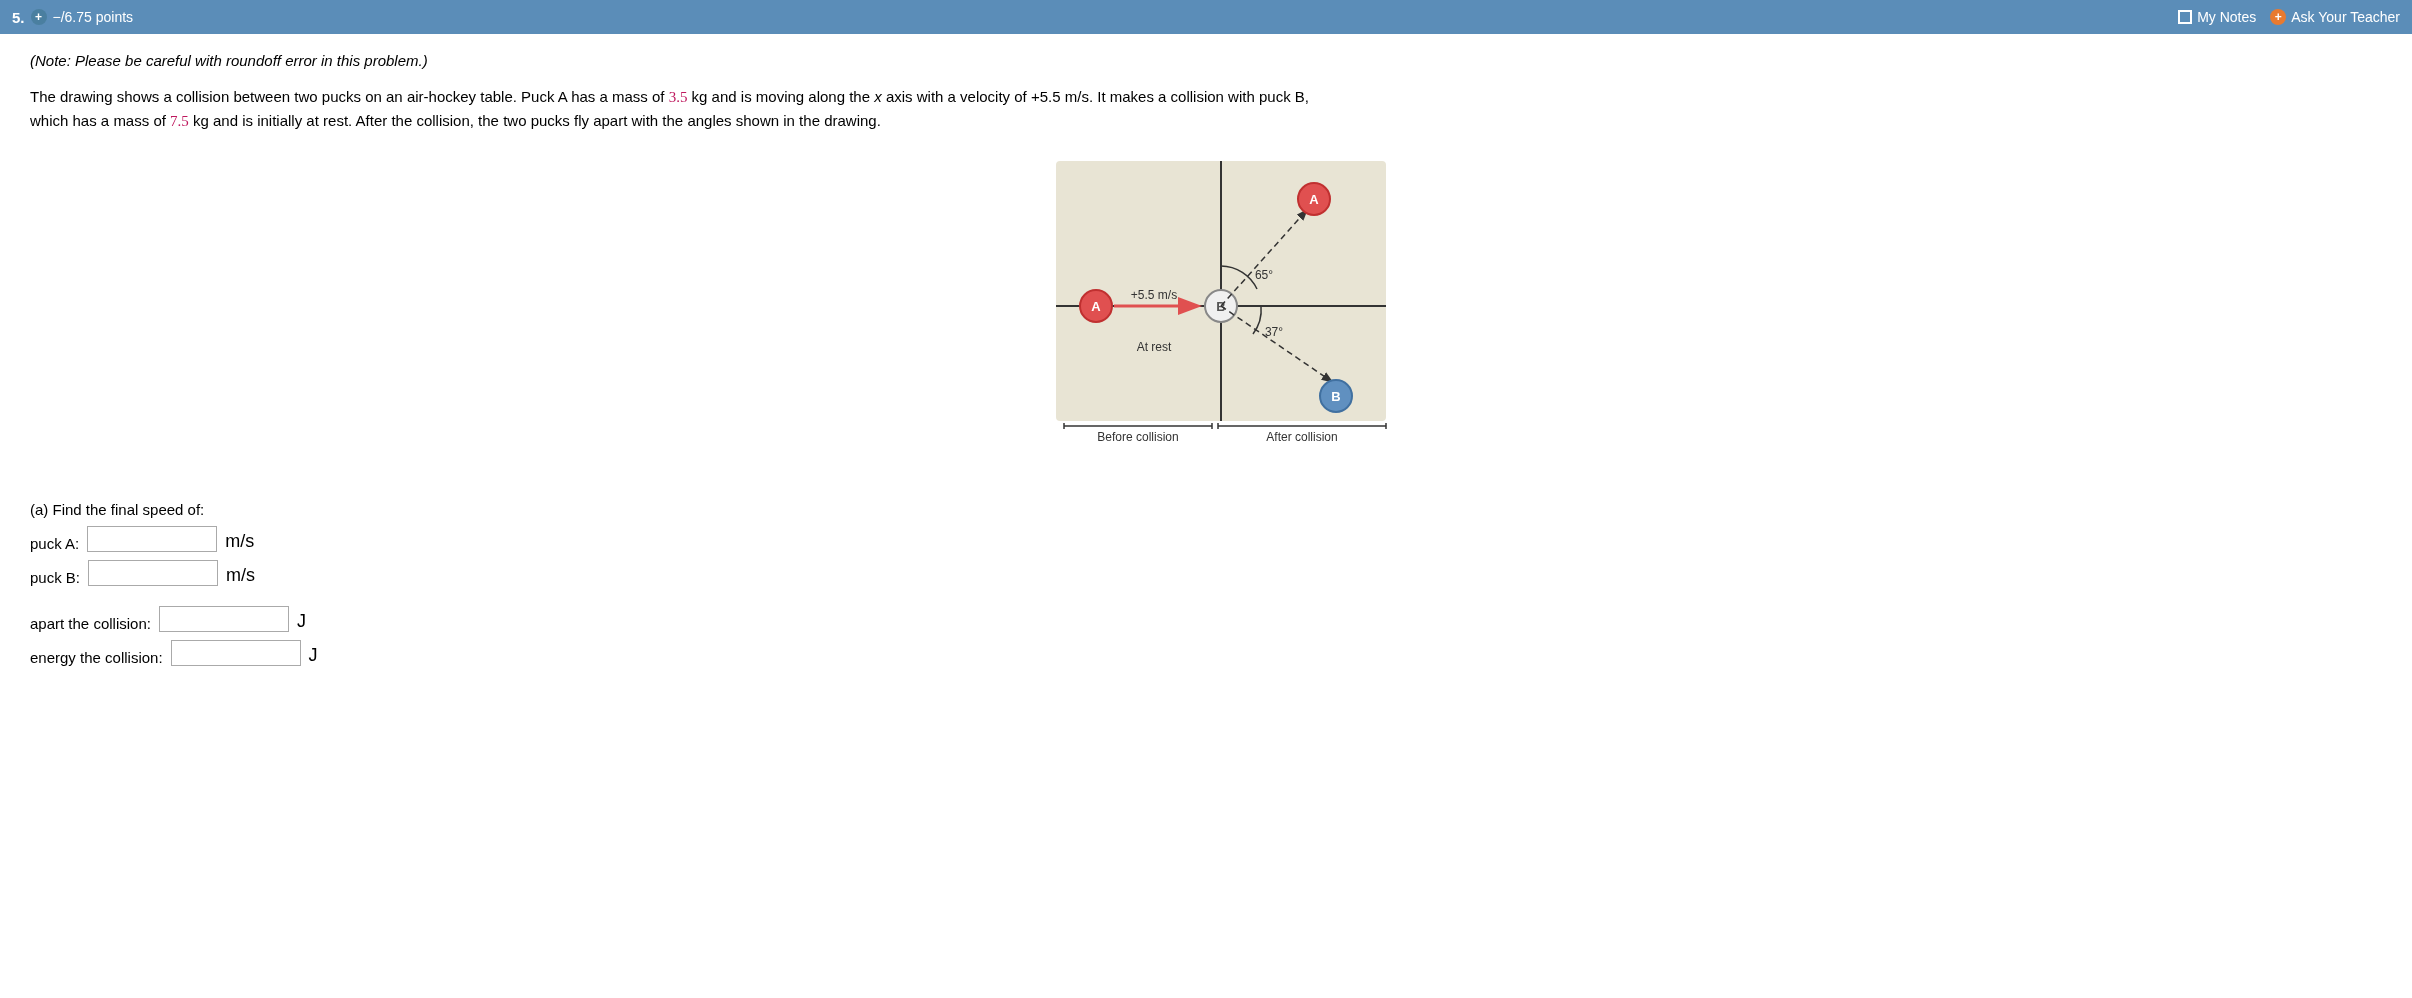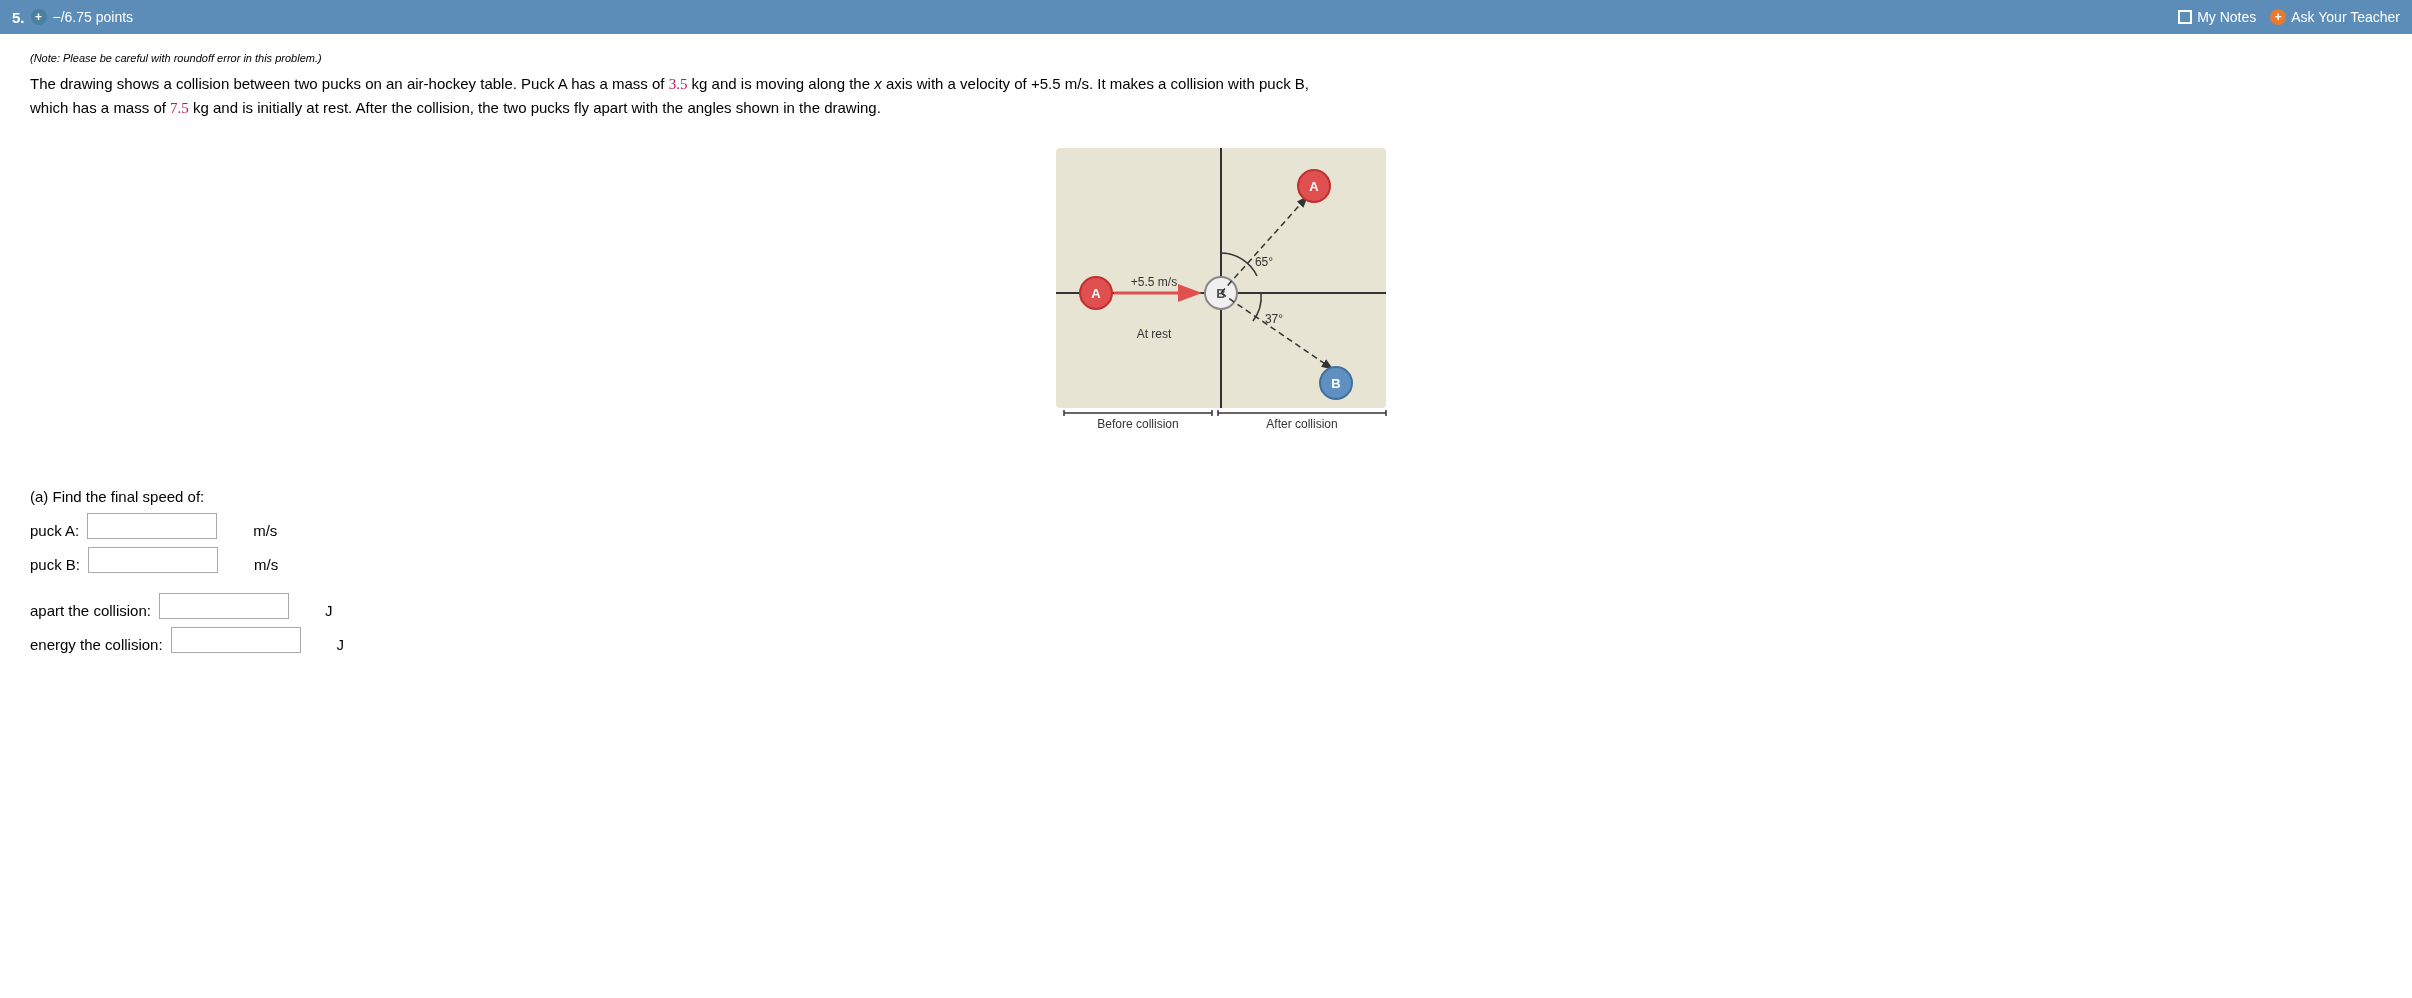--- a/index.html
+++ b/index.html
@@ -83,22 +83,22 @@
       color: #fff;
       font-size: 12px;
       font-weight: bold;
     }
     .main-content {
       padding: 18px 30px 30px 30px;
       background: #fff;
     }
     .note-text {
       font-style: italic;
-      margin-bottom: 8px;
-      font-size: 11px;
+      margin-bottom: 16px;
+      font-size: 15px;
     }
     .problem-text {
       font-size: 15px;
       line-height: 1.6;
       margin-bottom: 18px;
       max-width: 1300px;
     }
     .red-value {
       color: #be185d;
       font-weight: normal;
@@ -134,22 +134,21 @@
       font-size: 15px;
     }
     .input-row input {
       width: 130px;
       height: 26px;
       border: 1px solid #aaa;
       padding: 2px 4px;
       font-size: 14px;
     }
     .unit-label {
-      font-size: 15px;
-      margin-left: 28px;
+      font-size: 18px;
     }
     .section-label {
       font-size: 15px;
       margin-bottom: 8px;
     }
   </style>
 </head>
 <body>
 
 <div class="top-bar">

